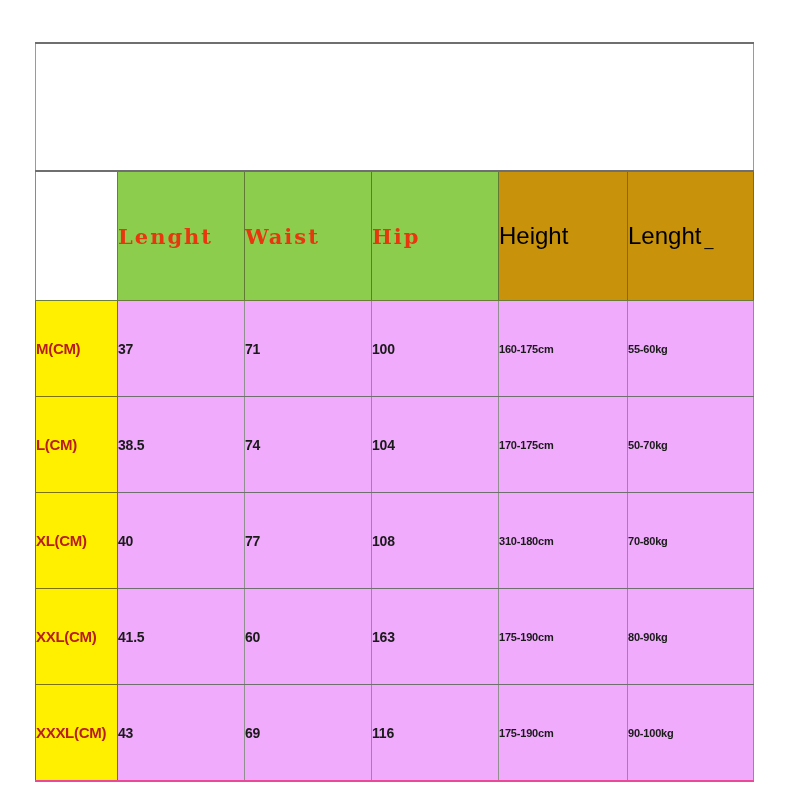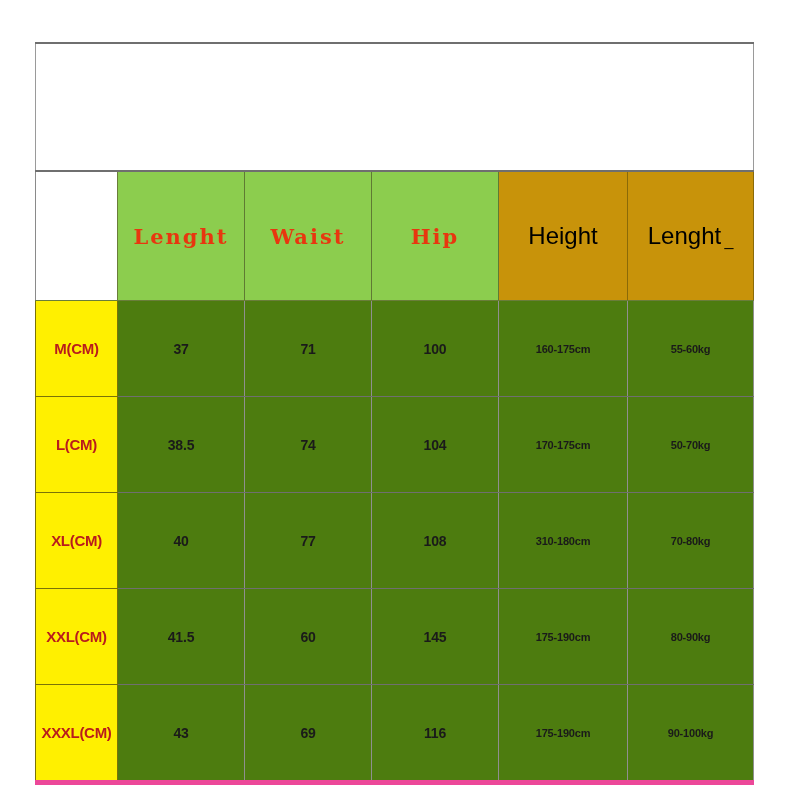--- a/index.html
+++ b/index.html
@@ -29,21 +29,20 @@
     left: 35px;
     top: 42px;
     width: 718px;
     border-collapse: collapse;
     table-layout: fixed;
   }
 
   .size-table td {
     border: 1px solid #8a8a8a;
     padding: 0;
-    text-align: center;
     vertical-align: middle;
     background: #ffffff;
   }
 
   
   .banner-cell {
     height: 126px;
     border-top: 2px solid #6f6f6f !important;
     border-left: 1px solid #9a9a9a !important;
     border-right: 1px solid #9a9a9a !important;
@@ -116,38 +115,38 @@
     font-weight: bold;
     font-size: 15px;
     border-left: 1px solid #7a7208;
     border-right: 1px solid #7a7208;
     border-top: 1px solid #7a7208;
     border-bottom: 1px solid #7a7208;
     letter-spacing: -0.3px;
   }
 
   td.value-cell {
-    background: #4d7c0f;
+    background: #f0abfc;
     color: #1a1a1a;
     font-family: "Liberation Sans", sans-serif;
     font-weight: bold;
     font-size: 14px;
     border-left: 1px solid #8f8f8f;
     border-right: 1px solid #8f8f8f;
     border-top: 1px solid #6f6f6f;
     border-bottom: 1px solid #6f6f6f;
     letter-spacing: -0.2px;
   }
 
   td.value-cell.narrow-text {
     font-size: 11px;
   }
 
   tr.data-row.last-row td {
-    border-bottom: 5px solid #ec4899;
+    border-bottom: 2px solid #ec4899;
   }
 </style>
 </head>
 <body>
 
 <div id="chart-root">
 
   <table class="size-table">
     <colgroup>
       <col style="width:82px">
@@ -206,21 +205,21 @@
         <td class="value-cell">77</td>
         <td class="value-cell">108</td>
         <td class="value-cell narrow-text">310-180cm</td>
         <td class="value-cell narrow-text">70-80kg</td>
       </tr>
 
       <tr class="data-row">
         <td class="size-cell">XXL(CM)</td>
         <td class="value-cell">41.5</td>
         <td class="value-cell">60</td>
-        <td class="value-cell">145</td>
+        <td class="value-cell">163</td>
         <td class="value-cell narrow-text">175-190cm</td>
         <td class="value-cell narrow-text">80-90kg</td>
       </tr>
 
       <tr class="data-row last-row">
         <td class="size-cell">XXXL(CM)</td>
         <td class="value-cell">43</td>
         <td class="value-cell">69</td>
         <td class="value-cell">116</td>
         <td class="value-cell narrow-text">175-190cm</td>

